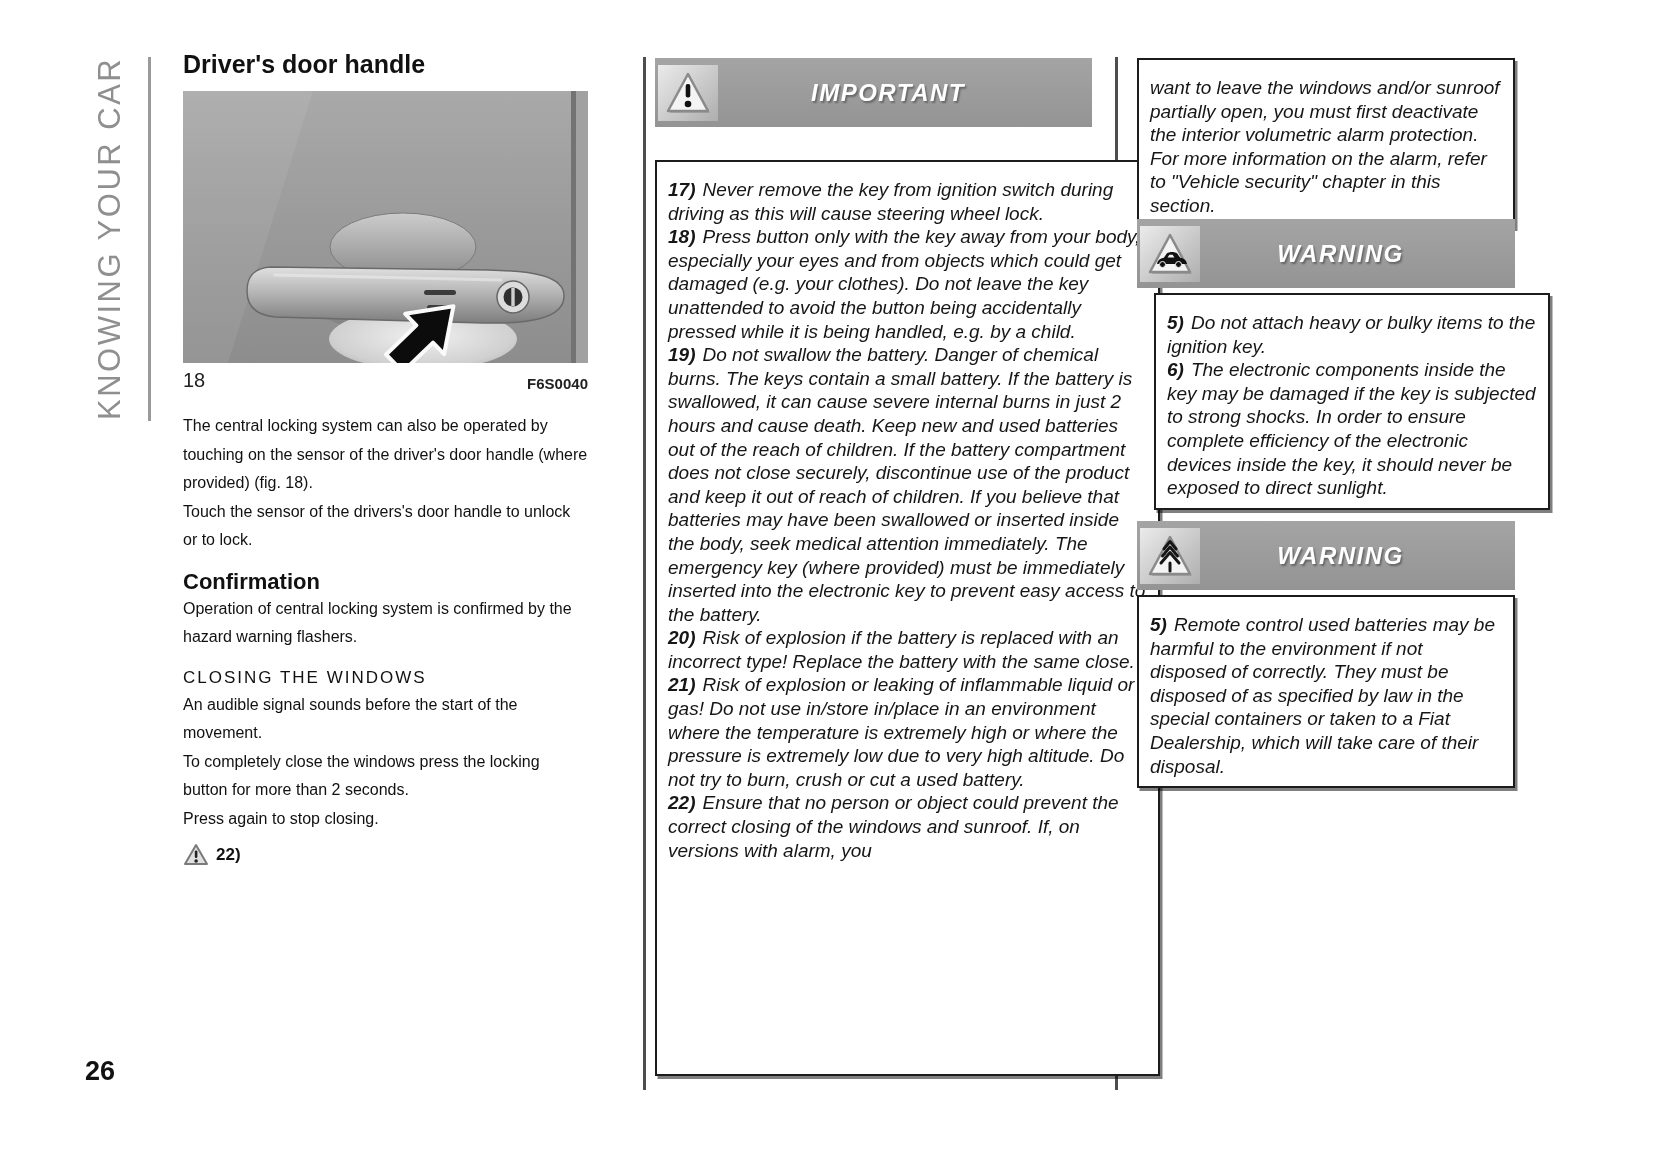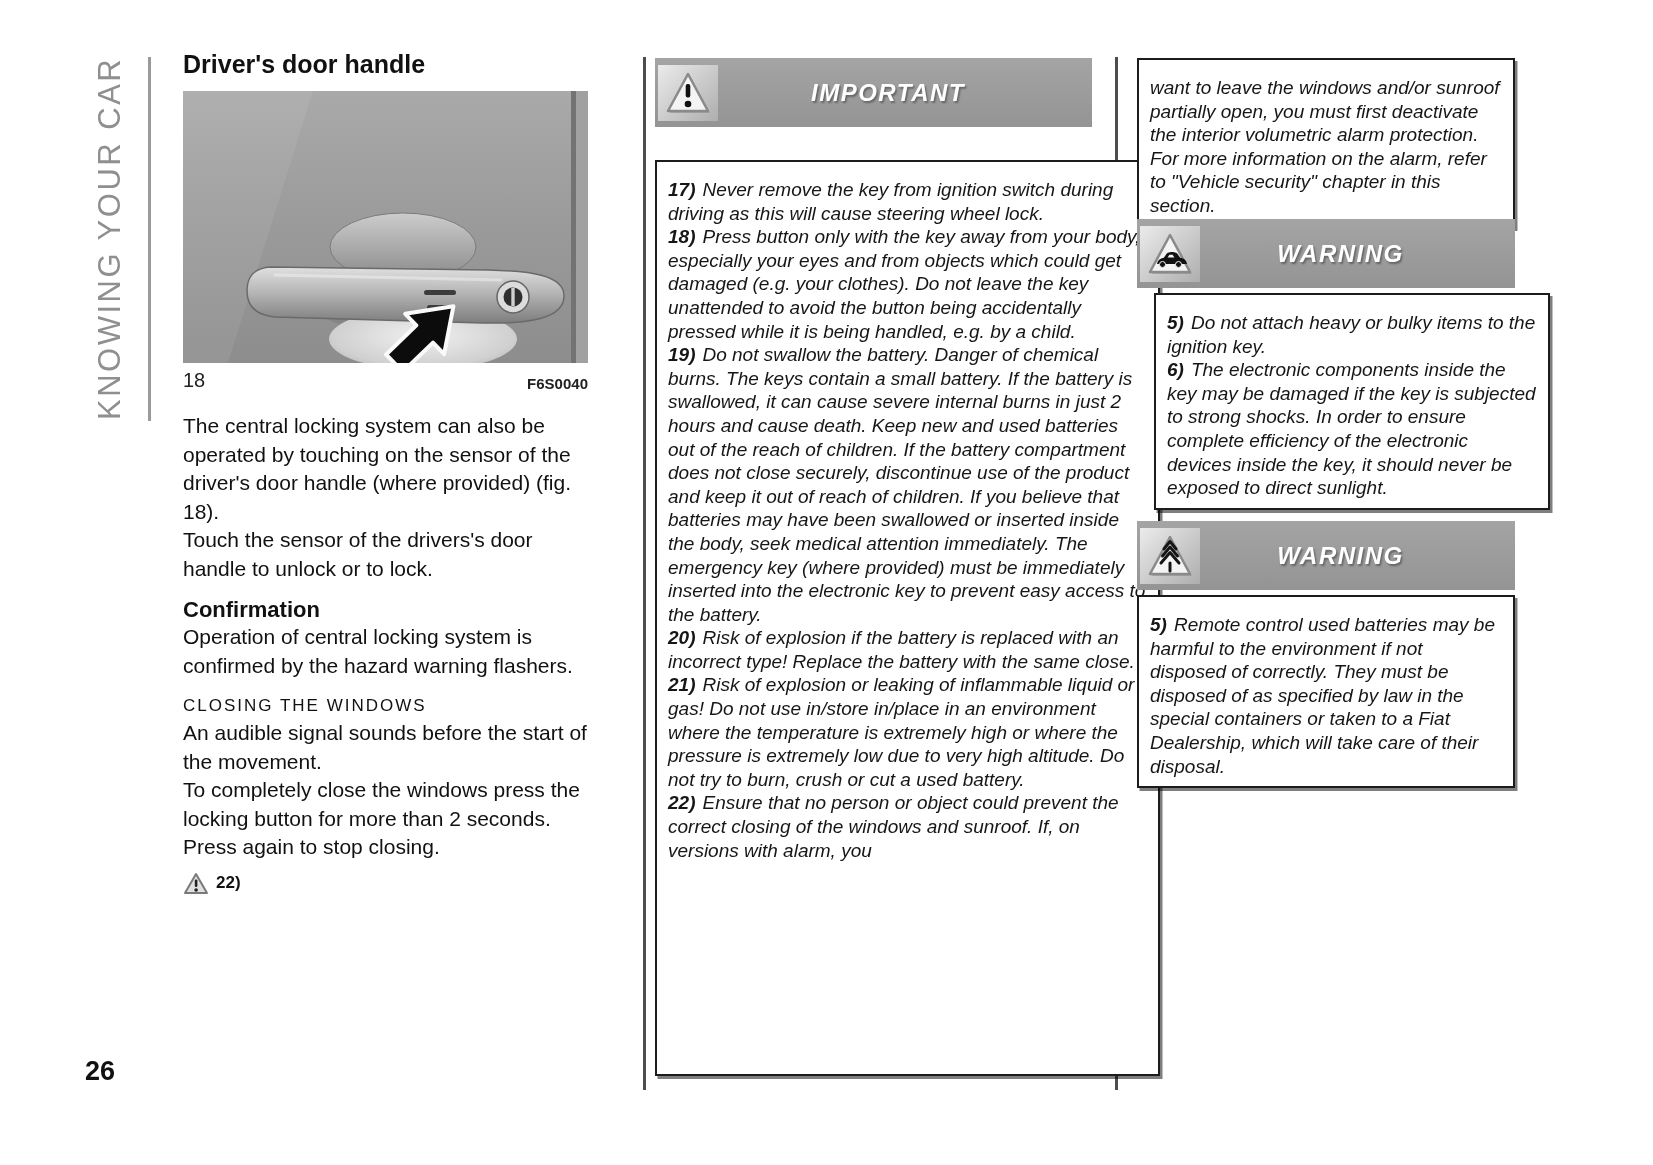--- a/index.html
+++ b/index.html
@@ -13,21 +13,21 @@
   .sidebar-rule{position:absolute;left:148px;top:57px;width:3px;height:364px;background:#9a9a9a;}
 
   
   .left-col{position:absolute;left:183px;top:50px;width:405px;}
   .doc-heading{font-size:25px;font-weight:bold;margin:0 0 12px 0;}
   .figure svg{display:block;}
   .fig-caption{display:flex;justify-content:space-between;align-items:flex-end;margin-top:6px;}
   .fig-num{font-size:20px;color:#222;}
   .fig-code{font-size:15px;font-weight:bold;color:#222;}
   .body-text{margin-top:20px;}
-  .body-text p{font-size:21px;line-height:28.5px;margin:0;}
+  .body-text p{font-size:16px;line-height:28.5px;margin:0;}
   .sub-heading{font-size:22px;font-weight:bold;margin:14px 0 0 0;}
   .section-heading{font-size:17px;font-weight:normal;letter-spacing:2px;margin:16px 0 3px 0;}
   .note-row{margin-top:10px;display:flex;align-items:center;gap:7px;}
   .note-num{font-size:17px;font-weight:bold;}
   .page-number{position:absolute;left:85px;top:1056px;font-size:27px;font-weight:bold;}
 
   
   .sep{position:absolute;top:57px;width:2.5px;height:1033px;background:#4d4d4d;}
   .sep-1{left:643px;} .sep-2{left:1115px;}
 

